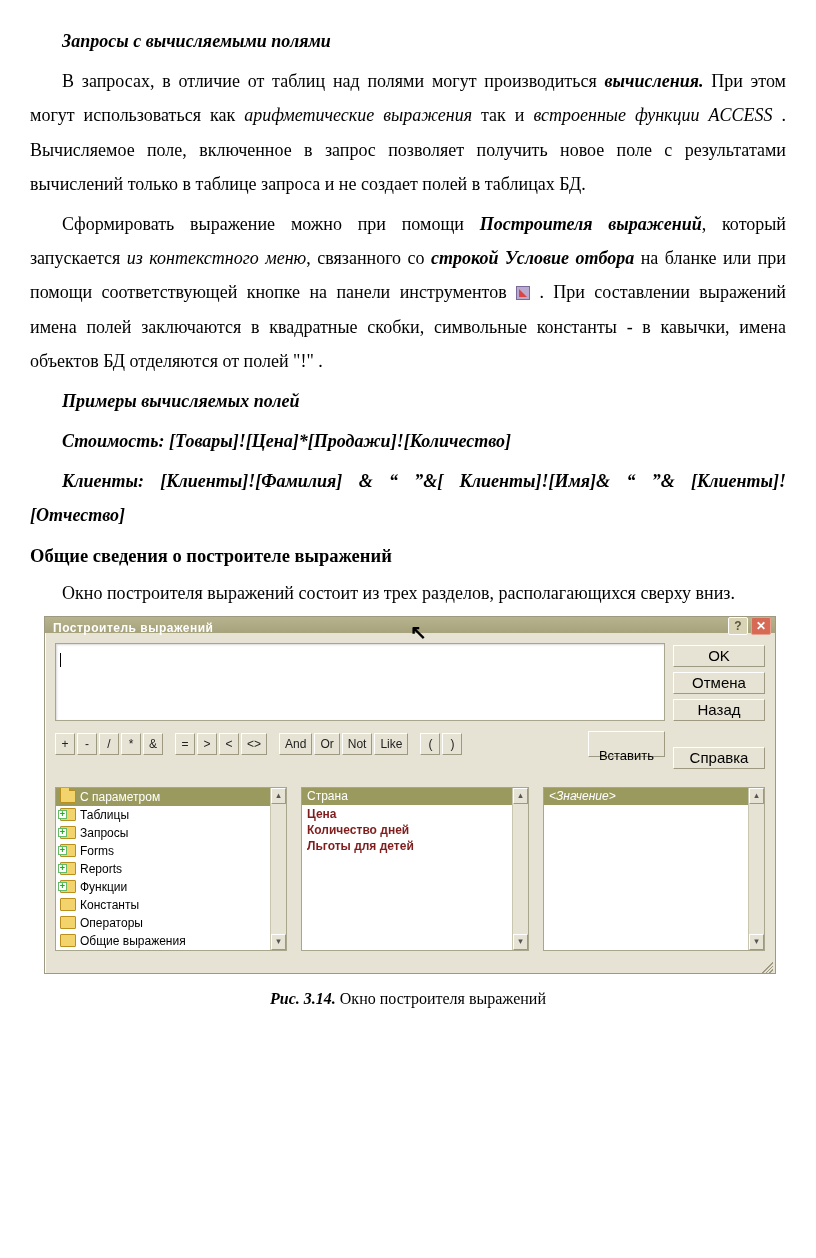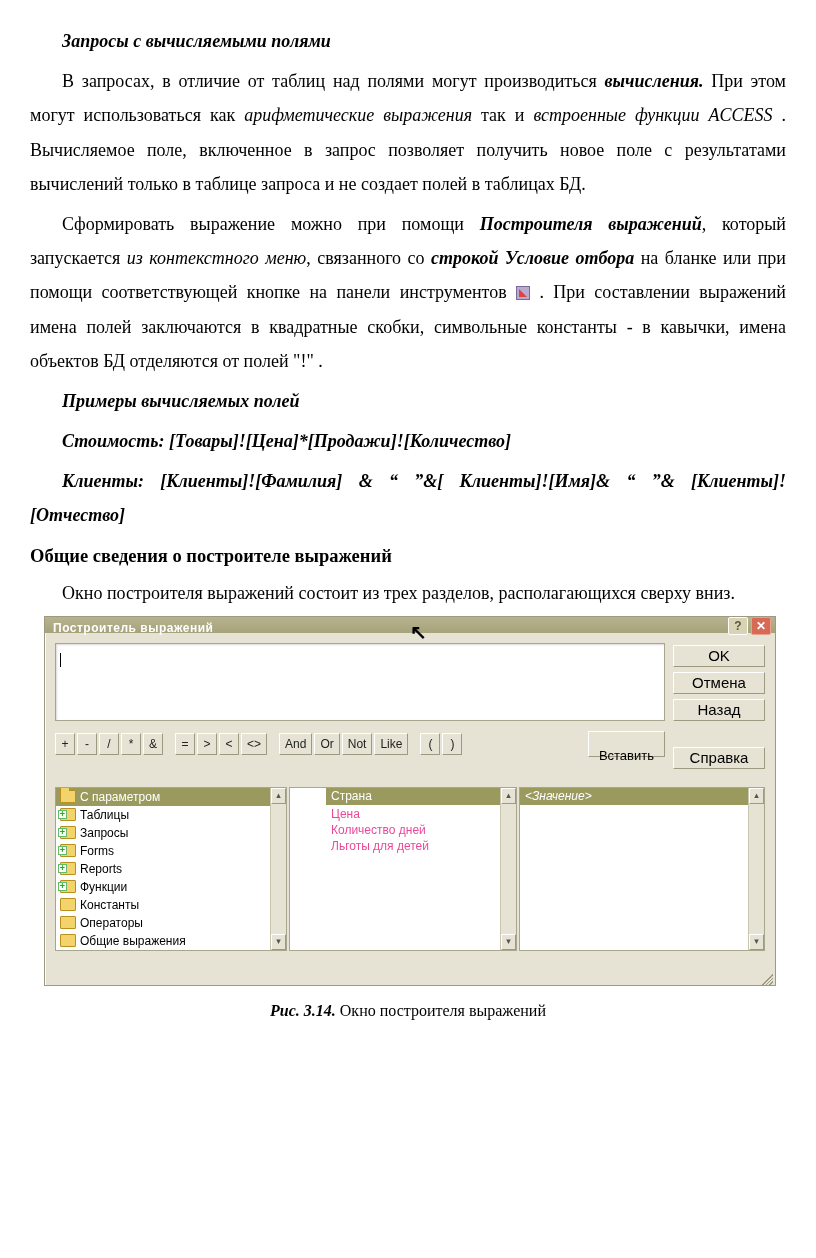--- a/index.html
+++ b/index.html
@@ -140,34 +140,34 @@
     border: 1px solid #fff;
     border-right-color: #9e9a82;
     border-bottom-color: #9e9a82;
     height: 22px;
     font-size: 15px;
     text-align: center;
     line-height: 20px;
   }
 
   .browser {
-    margin: 8px 10px 20px 10px;
+    margin: 8px 10px 8px 10px;
     display: flex;
-    gap: 2px;
+    gap: 14px;
   }
   .pane {
     background: #fff;
     border: 1px solid #a9a68e;
     height: 164px;
     overflow: hidden;
     font-size: 12px;
     position: relative;
   }
   .pane1 { width: 232px; }
-  .pane2 { width: 228px; padding-left: 36px; }
+  .pane2 { width: 228px; }
   .pane3 { flex: 1; }
 
   .cat-item {
     display: flex; align-items: center;
     height: 18px;
     padding: 0 4px;
     gap: 4px;
   }
   .cat-item.selected { background: #9a9a5f; color: #fff; }
   .folder-icon {
@@ -200,21 +200,21 @@
   }
 
   .pane-header {
     background: #9a9a5f;
     color: #fff;
     height: 17px;
     padding: 0 5px;
     line-height: 17px;
   }
   .pane-header.ital { font-style: italic; }
-  .pane-body { padding: 1px 5px; line-height: 16px; color: #ec4899; }
+  .pane-body { padding: 1px 5px; line-height: 16px; color: #7f1d1d; font-weight: bold; }
 
   .scrollbar-track {
     position: absolute;
     right: 0; top: 0; bottom: 0;
     width: 16px;
     background: #e6e3d4;
     border-left: 1px solid #c9c6b0;
     display: flex; flex-direction: column;
   }
   .sb-btn { height: 16px; background: #e6e3d4; border: 1px solid #fff; border-right-color:#9e9a82; border-bottom-color:#9e9a82; font-size:9px; text-align:center; line-height:13px; color:#555; }

